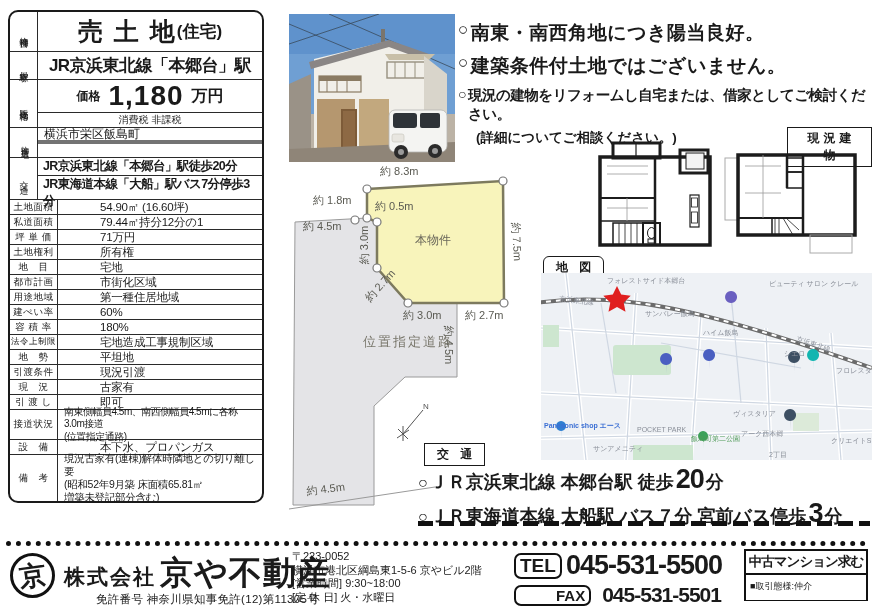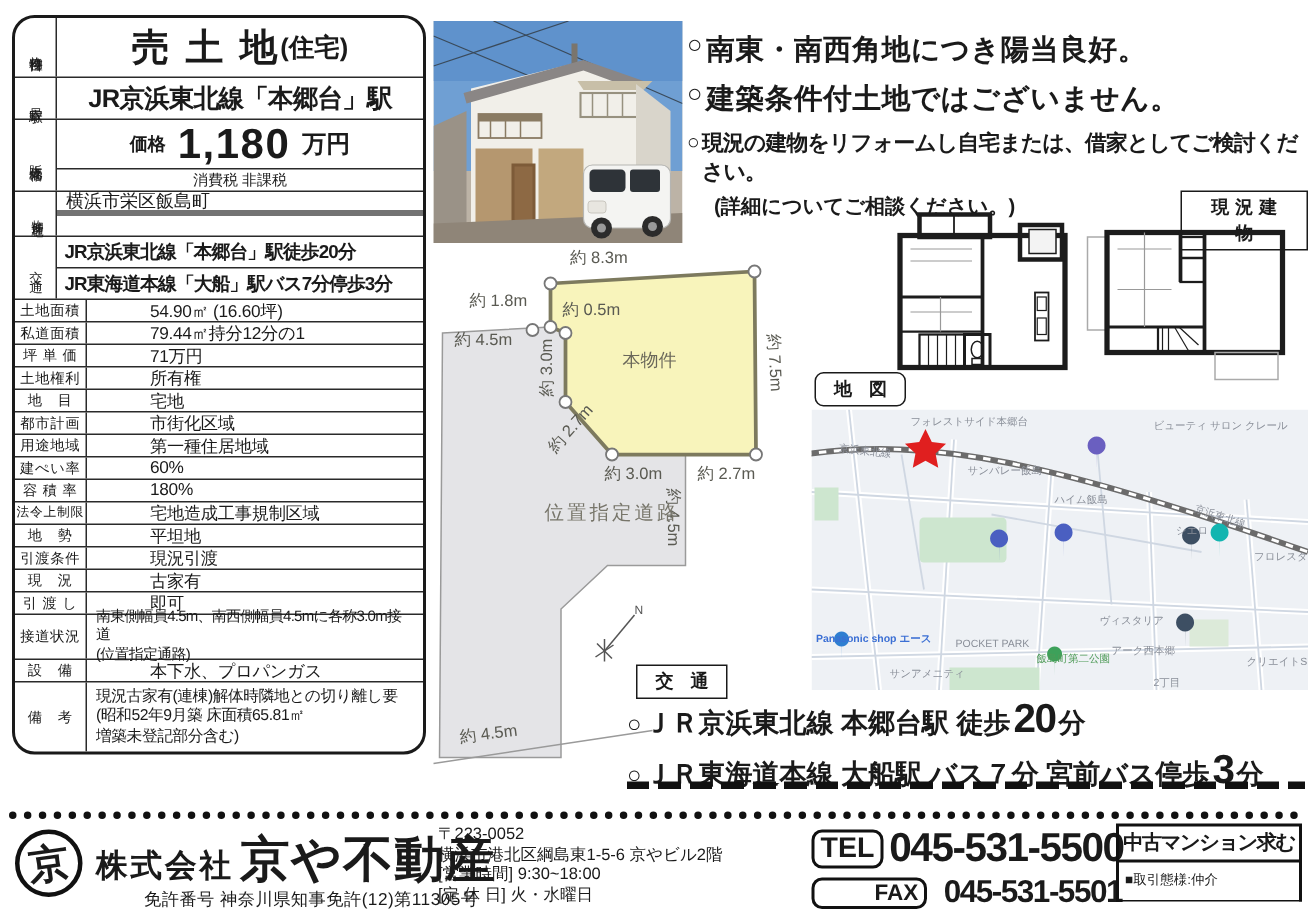--- a/index.html
+++ b/index.html
@@ -1,21 +1,21 @@
 <!DOCTYPE html>
 <html><head>
 <meta charset="utf-8">
 <style>
   * { margin:0; padding:0; box-sizing:border-box; }
   html,body { background:#fff; }
   body { font-family:"Liberation Sans","DejaVu Sans",sans-serif; color:#1a1a1a; }
   #page { position:relative; width:872px; height:610px; background:#fff; overflow:hidden; }
 
   
-  .spec { position:absolute; left:8px; top:10px; width:276px; border:2.5px solid #1a1a1a; border-radius:15px; overflow:hidden; background:#fff; }
+  .spec { position:absolute; left:8px; top:10px; width:256px; border:2.5px solid #1a1a1a; border-radius:10px; overflow:hidden; background:#fff; }
   .row { display:flex; border-bottom:1px solid #2a2a2a; align-items:stretch; }
   .row:last-child { border-bottom:none; }
   .lab-v { width:28px; border-right:1px solid #2a2a2a; display:flex; align-items:center; justify-content:center;
            writing-mode:vertical-rl; text-orientation:upright; font-size:9px; letter-spacing:1px; padding:2px 0; flex:none; }
   .lab-h { width:48px; border-right:1px solid #2a2a2a; display:flex; align-items:center; justify-content:center;
            font-size:9.5px; letter-spacing:.5px; text-align:center; flex:none; }
   .val { flex:1; display:flex; align-items:center; padding:0 6px; font-size:12px; }
   .pre { white-space:pre-line; line-height:1.25; }
   .r-title { height:40px; }
   .r-title .val { justify-content:center; font-weight:bold; font-size:25px; letter-spacing:2px; }
@@ -77,21 +77,21 @@
   
   .logo { position:absolute; left:10px; top:553px; width:45px; height:45px; border:3px solid #111; border-radius:50%;
           display:flex; align-items:center; justify-content:center; }
   .logo .inner { font-family:"DejaVu Serif",serif; font-weight:bold; font-size:27px; transform:rotate(-8deg); }
   .co-prefix { position:absolute; left:64px; top:563px; font-family:"DejaVu Serif",serif; font-weight:bold; font-size:21px; letter-spacing:2px; }
   .co-name { position:absolute; left:160px; top:551px; font-family:"DejaVu Serif",serif; font-weight:bold; font-size:33px; letter-spacing:1px; }
   .license { position:absolute; left:96px; top:592px; font-size:11.5px; letter-spacing:.3px; }
   .addr { position:absolute; left:292px; top:550px; font-size:11px; line-height:13.5px; }
   .telfax { position:absolute; left:514px; top:550px; }
   .tf-row { display:flex; align-items:center; margin-bottom:2px; }
-  .tf-lab { border:2.5px solid #111; border-radius:7px; font-weight:bold; padding:0 4px; margin-right:4px;margin-left:27px; }
+  .tf-lab { border:2.5px solid #111; border-radius:7px; font-weight:bold; padding:0 4px; margin-right:4px; }
   .tf-lab.tel { font-size:19px; }
   .tf-lab.fax { font-size:15px;padding-left:40px; }
   .tf-num.tel { font-size:27px; font-weight:bold; letter-spacing:-1px; }
   .tf-num.fax { font-size:21px; font-weight:bold; letter-spacing:-1px;margin-left:7px; }
   .seekbox { position:absolute; left:744px; top:549px; width:124px; height:52px; border-left:2px solid #111; border-right:2px solid #111; border-bottom:1.5px solid #111; }
   .seek-title { border-top:2px solid #111; border-bottom:2px solid #111; font-weight:bold; font-size:13.5px; letter-spacing:-1px; text-align:center; padding:2px 0; }
   .seek-sub { font-size:9px; padding:5px 4px 0 4px; }
 
   svg text { font-family:"Liberation Sans","DejaVu Sans",sans-serif; }
 </style>
@@ -258,21 +258,21 @@
       <span>建築条件付土地ではございません。</span>
     </div>
     <div class="hl hl3">
       <span class="o" style="font-size:14px">○</span>
       <span>現況の建物をリフォームし自宅または、借家としてご検討ください。</span>
     </div>
     <div class="hl-note">(詳細についてご相談ください。)</div>
   </div>
 
   <div class="capbox" style="left:787px; top:127px;">現況建物</div>
-  <div class="capbox" style="left:543px; top:248px;border-radius:6px;">地 図</div>
+  <div class="capbox" style="left:543px; top:256px;border-radius:6px;">地 図</div>
   <div class="capbox" style="left:424px; top:443px;">交 通</div>
 
   <svg class="plansvg" width="280" height="140" viewBox="0 0 280 140">
 
     <g stroke="#1c1c1c" fill="none">
       <rect x="20" y="5" width="47" height="15" stroke-width="3"></rect>
       <line x1="43" y1="5" x2="43" y2="20" stroke-width="1.2"></line>
       <rect x="7" y="19" width="110" height="88" stroke-width="3.5"></rect>
       <rect x="87" y="12" width="28" height="23" stroke-width="3"></rect>
       <rect x="93" y="15" width="18" height="16" stroke-width="1" fill="#f3f3f3"></rect>

